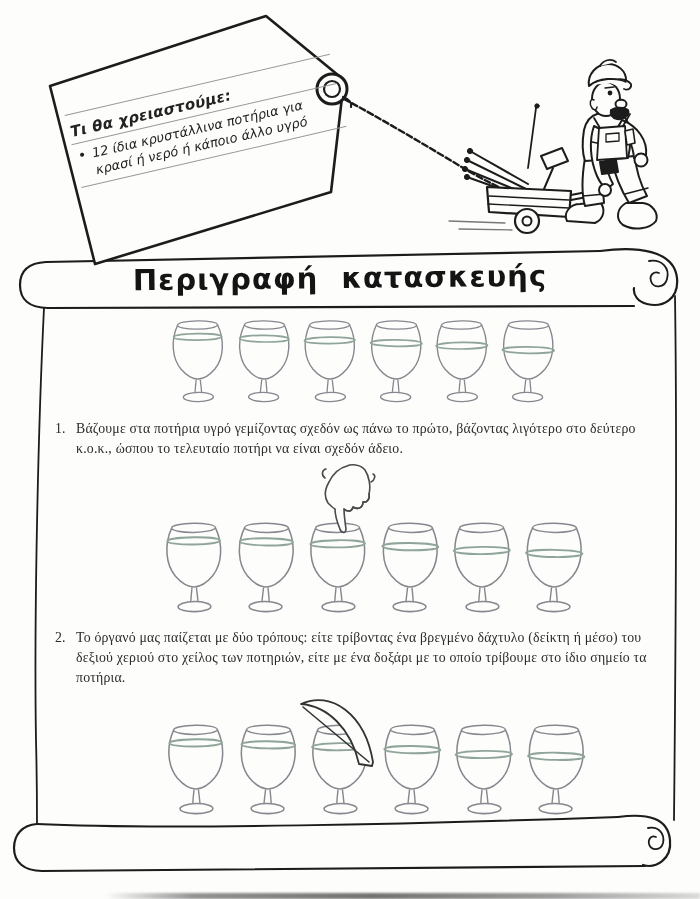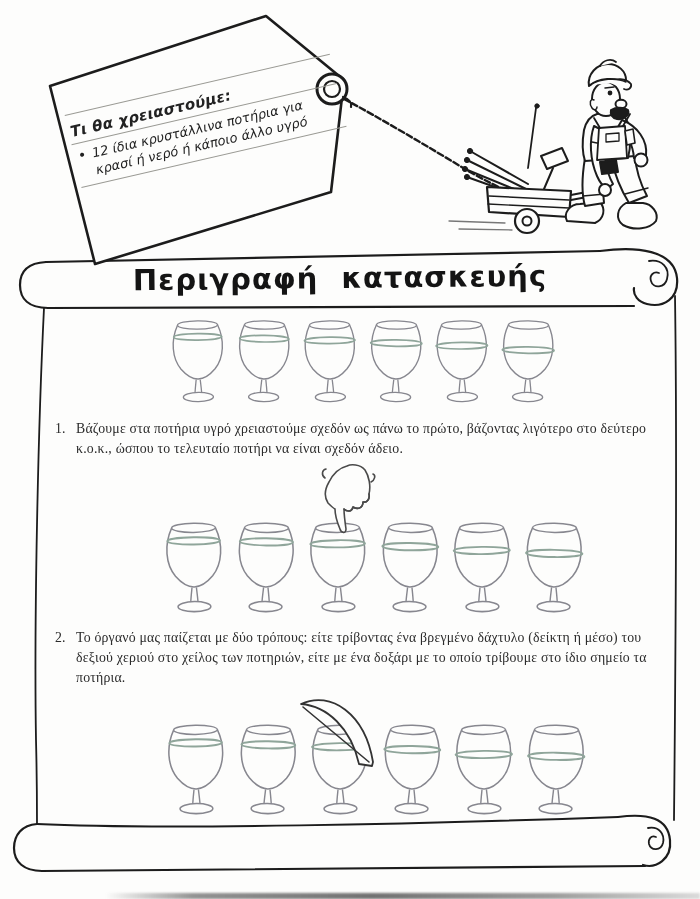--- a/index.html
+++ b/index.html
@@ -269,21 +269,21 @@
     <path d="M12,9 C5,24 6,42 15,53 C21,60 27,63 32,63 C37,63 43,60 49,53 C58,42 59,24 52,9" fill="none" stroke="#87878f" stroke-width="1.4"></path>
     <ellipse cx="32" cy="9" rx="20" ry="4.2" fill="none" stroke="#87878f" stroke-width="1.3"></ellipse>
     <ellipse cx="32" cy="33.2" rx="25.8" ry="3.3" fill="none" stroke="#8fa59a" stroke-width="1.7"></ellipse>
     <path d="M30,63.5 C29.5,68 29,72 28.7,76.5 M34,63.5 C34.5,68 35,72 35.3,76.5" stroke="#87878f" stroke-width="1.3" fill="none"></path>
     <ellipse cx="32" cy="81" rx="15" ry="4.6" fill="none" stroke="#87878f" stroke-width="1.4"></ellipse>
   </svg>
     </div>
 
   <div class="step" id="step-1">
     <span class="num">1.</span>
-    <span class="txt">Βάζουμε στα ποτήρια υγρό χρειαστούμε σχεδόν ως πάνω το πρώτο, βάζοντας λιγότερο στο δεύτερο κ.ο.κ., ώσπου το τελευταίο ποτήρι να είναι σχεδόν άδειο.</span>
+    <span class="txt">Βάζουμε στα ποτήρια υγρό γεμίζοντας σχεδόν ως πάνω το πρώτο, βάζοντας λιγότερο στο δεύτερο κ.ο.κ., ώσπου το τελευταίο ποτήρι να είναι σχεδόν άδειο.</span>
   </div>
   <div class="step" id="step-2">
     <span class="num">2.</span>
     <span class="txt">Το όργανό μας παίζεται με δύο τρόπους: είτε τρίβοντας ένα βρεγμένο δάχτυλο (δείκτη ή μέσο) του δεξιού χεριού στο χείλος των ποτηριών, είτε με ένα δοξάρι με το οποίο τρίβουμε στο ίδιο σημείο τα ποτήρια.</span>
   </div>
 
   <svg id="hand-art" class="overlay" width="84" height="78" viewBox="0 0 84 78">
     <g stroke="#4a4a4a" stroke-width="1.6" stroke-linecap="round" stroke-linejoin="round">
       <path fill="#fdfdfc" d="M52,4 C44,6 38,12 34,20 C30,27 29,35 33,41 C36,44 38,46 40,47
         C40,52 42,60 45,67 C46,71 51,72 51,67 C50,60 49,52 49,47

